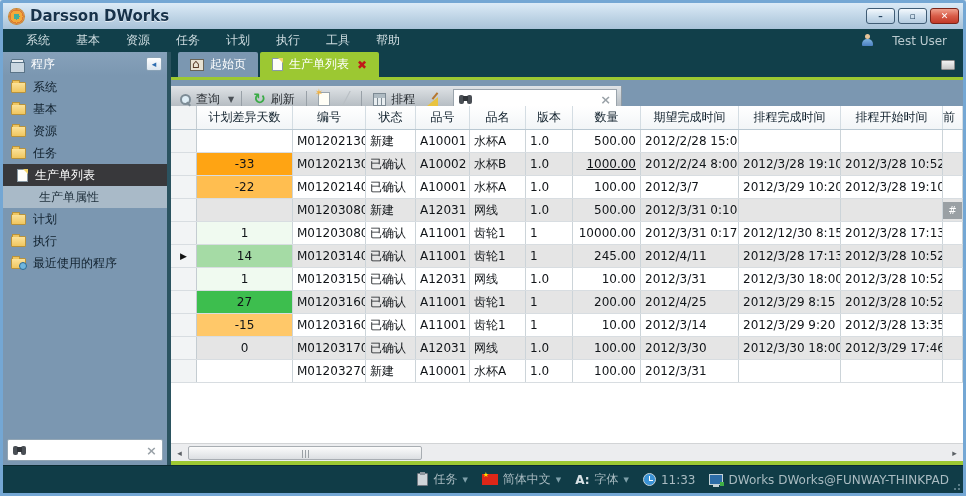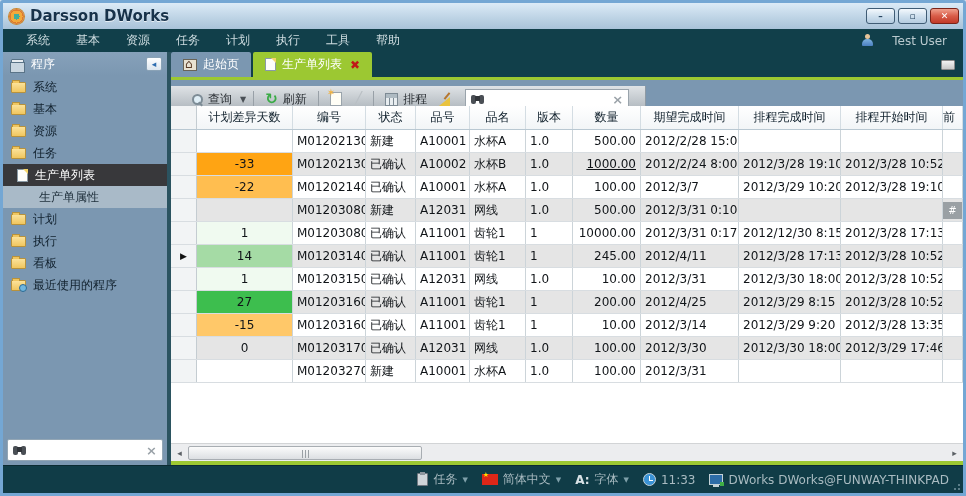--- a/index.html
+++ b/index.html
@@ -67,36 +67,36 @@
                  display:flex; align-items:center; padding:0 5px; gap:5px; }
   .side-search input { flex:1; border:none; outline:none; font:inherit; min-width:0; }
   .icon-binoc { width:13px; height:9px; position:relative; flex:0 0 13px; }
   .icon-binoc::before { content:""; position:absolute; left:0; top:0; width:5px; height:9px; background:#4a4f55;
                         border-radius:2px; box-shadow:8px 0 0 #4a4f55; }
   .icon-binoc::after { content:""; position:absolute; left:4px; top:1px; width:5px; height:5px; background:#31353a; }
   .icon-x { color:#9aa2a8; font-weight:bold; font-size:13px; line-height:1; }
   .icon-x::before { content:"×"; }
 
   
-  .tabstrip { height:25px; flex:0 0 25px; background:#113f4a; display:flex; align-items:flex-end; padding-left:0; }
+  .tabstrip { height:25px; flex:0 0 25px; background:#113f4a; display:flex; align-items:flex-end; padding-left:7px; }
   .tab { height:25px; display:flex; align-items:center; gap:6px; padding:0 12px; color:#fff; font-size:12px;
          margin-right:2px; border-radius:2px 2px 0 0; }
   .tab.inactive { background:#7b97b1; }
   .tab.active { background:#9cc832; }
   .home-icon { width:14px; height:12px; background:#e8e2d2; border:1px solid #6a6456; position:relative; }
   .home-icon::before { content:"⌂"; position:absolute; left:1px; top:-3px; font-size:12px; color:#5a3c28; }
   .tab-close { color:#c01818; font-weight:bold; font-size:12px; line-height:1; margin-left:2px; }
   .tab-close::before { content:"✖"; }
   .greenline { height:3px; flex:0 0 3px; background:#9cc832; }
   .tab-right-icon { margin-left:auto; margin-right:8px; align-self:center; width:14px; height:10px;
                     background:linear-gradient(#f2f2f2,#c8c8c8); border:1px solid #8a8a8a; border-radius:1px; }
 
   
   .toolbar { height:26px; flex:0 0 26px; background:#7b97b1; display:flex; align-items:center; }
-  .toolbar-left { height:100%; display:flex; align-items:center; gap:4px; padding:0 16px;
+  .toolbar-left { height:100%; display:flex; align-items:center; gap:4px; padding:0 4px;
                   background:linear-gradient(#dfe3e6,#c2c8cd 55%,#aab2b9); border-right:1px solid #8e9aa4;
                   flex:0 0 auto;margin-top:12px; }
   .tb-btn { display:flex; align-items:center; gap:5px; padding:2px 4px; color:#2a2f34; border-radius:2px; }
   .tb-sep { width:1px; height:16px; background:#98a0a7; margin:0 3px; }
   .caret-down { font-size:8px; color:#4a5056; }
   .caret-down::before { content:"▼"; }
   .icon-mag { width:12px; height:12px; position:relative; }
   .icon-mag::before { content:""; position:absolute; left:1px; top:1px; width:7px; height:7px; border-radius:50%;
                       border:2px solid #7d8c96; background:#dfeef6; }
   .icon-mag::after { content:""; position:absolute; right:0px; bottom:0px; width:5px; height:2px;
@@ -240,24 +240,20 @@
           </div>
           <div class="side-item">
             <span class="icon-folder"></span>
             <span>计划</span>
           </div>
           <div class="side-item">
             <span class="icon-folder"></span>
             <span>执行</span>
           </div>
           <div class="side-item">
-            <span class="icon-folder"></span>
-            <span>看板</span>
-          </div>
-          <div class="side-item">
             <span class="icon-folder recent"></span>
             <span>最近使用的程序</span>
           </div>
         </div>
       <div class="side-search">
         <span class="icon-binoc"></span>
         <input value="" style="">
         <span class="icon-x"></span>
       </div>
     </div>

